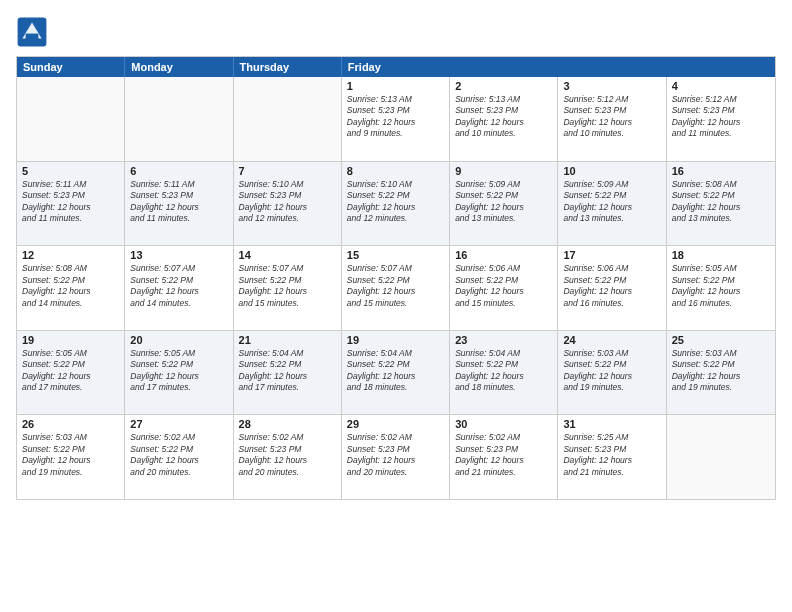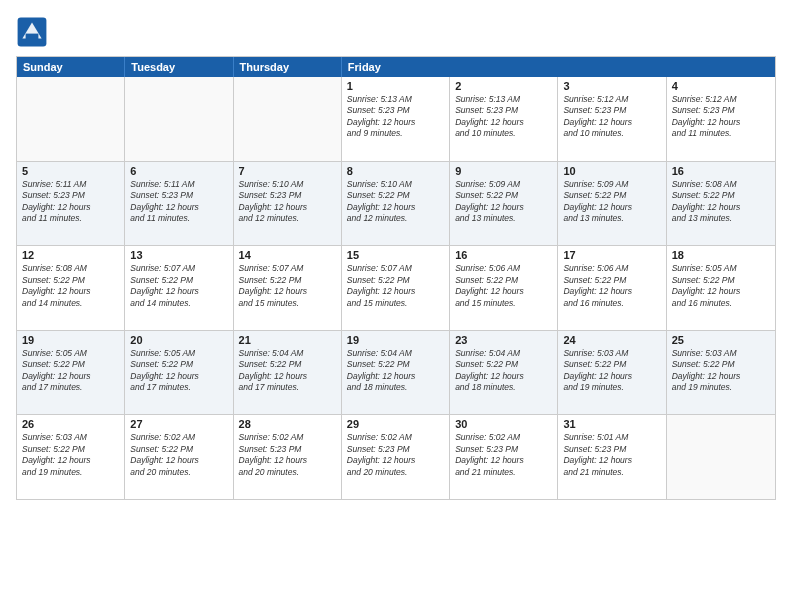--- a/index.html
+++ b/index.html
@@ -127,21 +127,21 @@
     </div>
     <div class="title-block">
       <div class="month-title"></div>
       <div class="subtitle"></div>
     </div>
   </div>
 
   <div class="calendar">
     <div class="day-headers" id="day-headers-row">
         <div class="day-header">Sunday</div>
-        <div class="day-header">Tuesday</div>
+        <div class="day-header">Monday</div>
         <div class="day-header">Thursday</div>
         <div class="day-header">Friday</div>
       </div>
     <div class="weeks" id="weeks-container">
         <div class="week-row">
           <div class="day-cell empty"></div>
           <div class="day-cell empty"></div>
           <div class="day-cell empty"></div>
           <div class="day-cell">
             <span class="day-num">1</span>
@@ -356,21 +356,21 @@
           </div>
           <div class="day-cell">
             <span class="day-num">30</span>
             <div class="day-info" style="white-space: pre-line;">Sunrise: 5:02 AM
 Sunset: 5:23 PM
 Daylight: 12 hours
 and 21 minutes.</div>
           </div>
           <div class="day-cell">
             <span class="day-num">31</span>
-            <div class="day-info" style="white-space: pre-line;">Sunrise: 5:01 AM
+            <div class="day-info" style="white-space: pre-line;">Sunrise: 5:25 AM
 Sunset: 5:23 PM
 Daylight: 12 hours
 and 21 minutes.</div>
           </div>
           <div class="day-cell empty"></div>
         </div>
       </div>
   </div>
 </div>
 

